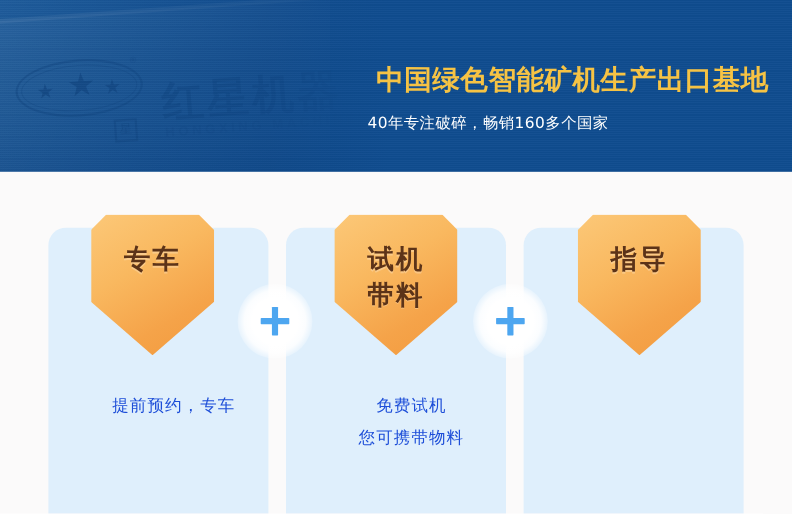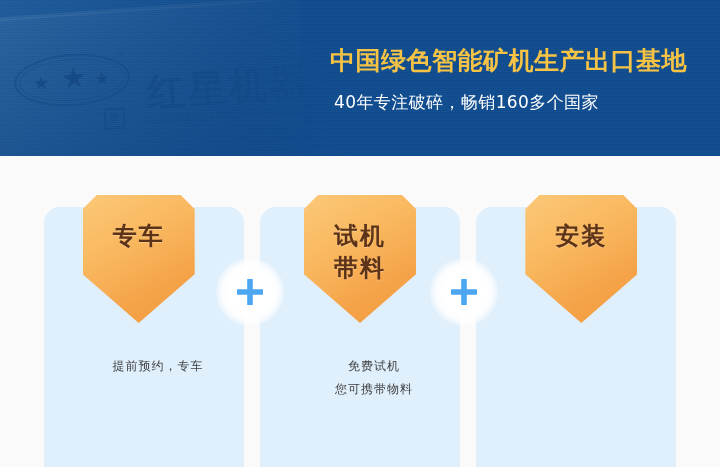--- a/index.html
+++ b/index.html
@@ -140,31 +140,31 @@
     background: linear-gradient(90deg, rgba(16,78,145,0.55) 0%, rgba(14,72,138,0.80) 34%, #0f4c8f 49%, #0f4c8f 100%);
   }
 
   .banner-text {
     position: absolute;
     left: 330px;
     top: 44px;
     width: 372px;
   }
   .headline {
-    margin: 0;
+    margin: 12px;
     font-size: 25px;
     font-weight: 700;
     color: #f6c344;
     letter-spacing: 0.5px;
     white-space: nowrap;
     font-family: "DejaVu Sans", sans-serif;
   }
   .subhead {
     margin: 14px 0 0 4px;
-    font-size: 17px;
+    font-size: 14px;
     color: #ffffff;
     letter-spacing: 0.4px;
     white-space: nowrap;
     font-family: "DejaVu Sans", sans-serif;
   }
 
   
   .panels {
     position: absolute;
     left: 44px;
@@ -222,23 +222,23 @@
     text-shadow: 0 1px 0 rgba(255,255,255,0.25);
   }
 
   
   .desc {
     position: absolute;
     left: 0;
     right: 0;
     top: 148px;
     text-align: center;
-    font-size: 12px;
+    font-size: 15px;
     line-height: 1.95;
-    color: #404040;
+    color: #1d4ed8;
     letter-spacing: 1px;
     font-family: "DejaVu Sans", sans-serif;
     margin-left: 28px;
   }
   .desc div { white-space: nowrap; }
 
   
   .plus {
     position: absolute;
     width: 68px;
@@ -330,21 +330,21 @@
 
     <div class="badge-slot">
       <div class="badge">
         <span class="badge-line">试机</span>
         <span class="badge-line">带料</span>
       </div>
     </div>
 
     <div class="badge-slot">
       <div class="badge">
-        <span class="badge-line">安装</span>
+        <span class="badge-line">指导</span>
       </div>
     </div>
   </div>
 
   <div class="plus plus-1">
     <svg width="30" height="30" viewBox="0 0 30 30">
       <rect x="12.2" y="2" width="5.6" height="26" rx="0.6" fill="#4da6f0"></rect>
       <rect x="2" y="12.2" width="26" height="5.6" rx="0.6" fill="#4da6f0"></rect>
     </svg>
   </div>

